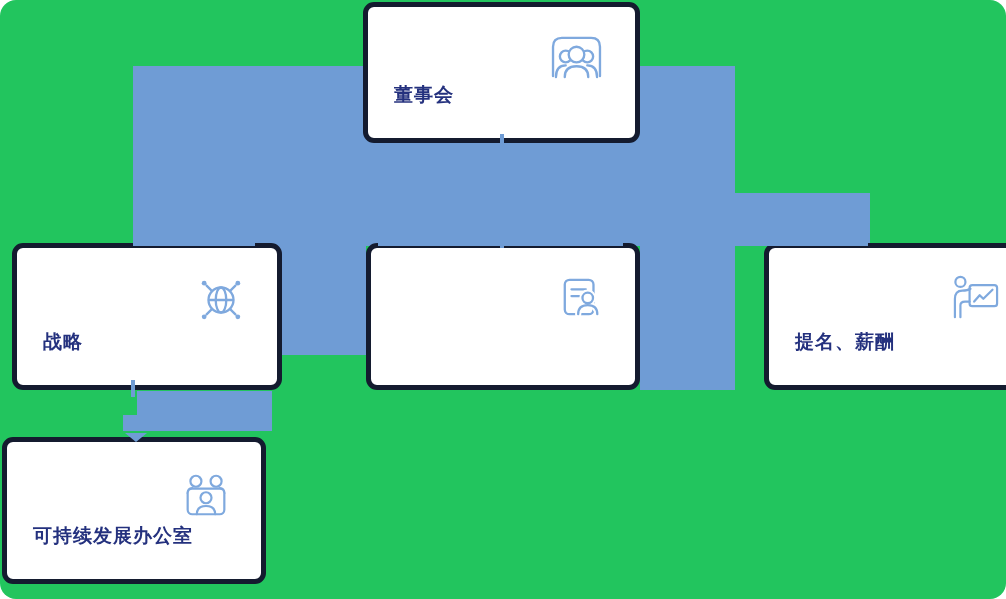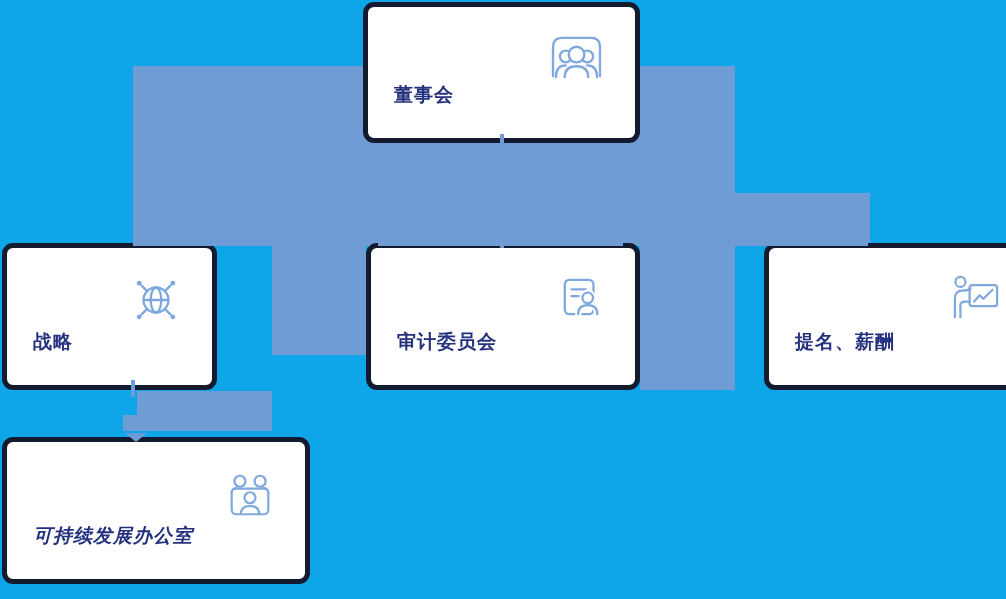--- a/index.html
+++ b/index.html
@@ -4,22 +4,23 @@
 <style>
   :root{
     --connector:#6f9cd5;
     --icon-stroke:#7fa9de;
     --box-border:#141b2f;
     --label-color:#24317e;
   }
   html,body{margin:0;padding:0;background:#ffffff;}
   body{font-family:"Liberation Sans","DejaVu Sans",sans-serif;}
   .canvas{
-    position:relative;width:1006px;height:599px;background:#0ea5e9;
+    position:relative;width:1006px;height:599px;background:#22c55e;
     overflow:hidden;
+    border-radius:16px;
   }
   
   .conn{position:absolute;background:var(--connector);z-index:1;}
   #conn-main       {left:133px;top:66px;width:602px;height:180px;}
   #conn-right-arm  {left:735px;top:193px;width:135px;height:53px;}
   #conn-gap-left   {left:272px;top:243px;width:94px;height:112px;}
   #conn-gap-right  {left:640px;top:243px;width:95px;height:147px;}
   #conn-bar-down   {left:137px;top:391px;width:135px;height:40px;}
   #conn-bar-down2  {left:123px;top:415px;width:16px;height:16px;}
   
@@ -37,24 +38,24 @@
     border-top:9px solid var(--connector);
   }
   #arrow-sustain{left:125px;top:433px;}
   
   .node{
     position:absolute;background:#ffffff;
     border:5px solid var(--box-border);border-radius:11px;
     box-sizing:border-box;z-index:2;
   }
   #node-board        {left:363px;top:2px;  width:277px;height:141px;}
-  #node-strategy     {left:2px;  top:243px;width:215px;height:147px;}
+  #node-strategy     {left:12px;  top:243px;width:270px;height:147px;}
   #node-audit        {left:366px;top:243px;width:274px;height:147px;}
   #node-nomination   {left:735px;top:243px;width:263px;height:147px;margin-left:29px;}
-  #node-sustainability{left:2px; top:437px;width:308px;height:147px;font-style:italic;}
+  #node-sustainability{left:2px; top:437px;width:264px;height:147px;}
   .node .icon{position:absolute;top:27px;right:31px;line-height:0;}
   #node-nomination .icon{right:21px;}
   #node-sustainability .icon{top:31px;}
   .label{
     position:absolute;left:26px;bottom:31px;
     color:var(--label-color);font-size:19px;font-weight:600;
     line-height:25px;letter-spacing:1px;white-space:nowrap;
   }
   .label .line{display:block;}
   svg{stroke:var(--icon-stroke);fill:none;stroke-width:2.4;
@@ -118,23 +119,20 @@
       <svg width="44" height="44" viewBox="0 0 46 46">
         <rect class="wfill" x="5" y="5" width="30" height="36" rx="5"></rect>
         <path d="M12,15 H27"></path>
         <path d="M12,22 H22"></path>
         <circle class="halo" cx="29" cy="24" r="5.5"></circle>
         <path class="halo" d="M19,41 Q19,31.5 29,31.5 Q39,31.5 39,41"></path>
         <circle class="wfill" cx="29" cy="24" r="5.5"></circle>
         <path d="M19,41 Q19,31.5 29,31.5 Q39,31.5 39,41"></path>
       </svg>
     </span>
-    <div class="label">
-      <span class="line">审计委员会</span>
-    </div>
   </div>
 
   <div class="node" id="node-nomination">
     <span class="icon">
       <svg width="50" height="44" viewBox="0 0 54 48">
         <rect class="wfill" x="20" y="11" width="30" height="23" rx="3"></rect>
         <path d="M25,29 L31,22 L35,26 L45,16"></path>
         <circle class="wfill" cx="10" cy="7.5" r="5.5"></circle>
         <path d="M4,46 V26 Q4,17 12,17 Q18,17 21,15"></path>
         <path d="M10,46 V33 Q10,29 15,29 H20"></path>

